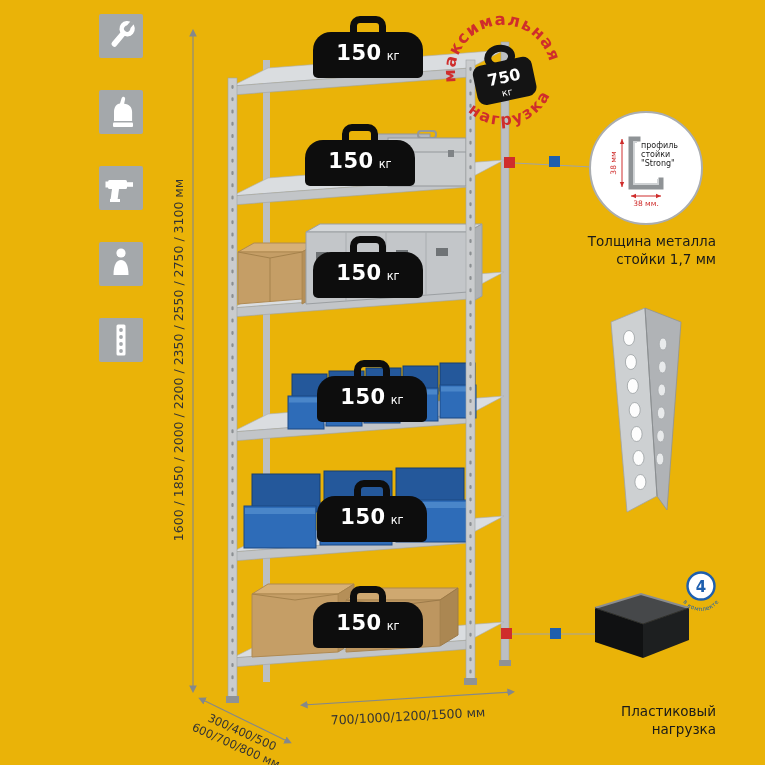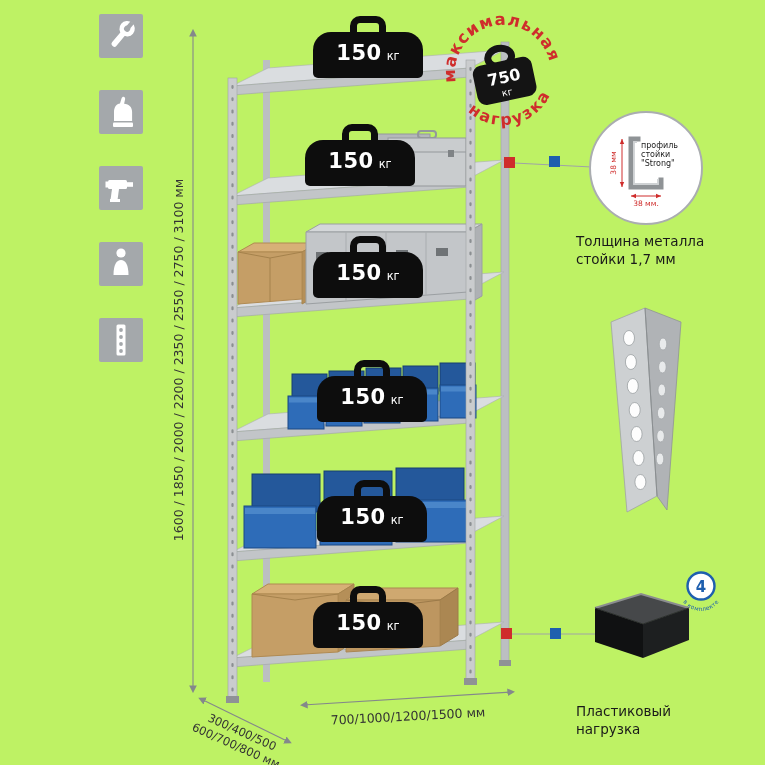--- a/index.html
+++ b/index.html
@@ -1,16 +1,16 @@
 <!DOCTYPE html>
 <html><head>
 <meta charset="utf-8">
 <style>
   html,body{margin:0;padding:0;background:#fff;}
-  .page{position:relative;width:765px;height:765px;background:#bef264;overflow:hidden;
+  .page{position:relative;width:765px;height:765px;background:#eab308;overflow:hidden;
         font-family:"DejaVu Sans","Liberation Sans",sans-serif;color:#222;}
   svg{display:block;}
   .scene{position:absolute;left:0;top:0;z-index:1;}
   
   .icon-col{position:absolute;left:99px;top:14px;z-index:3;display:flex;flex-direction:column;gap:32px;}
   .icon-tile{width:44px;height:44px;background:#a4a8ab;border-radius:2px;}
   
   .weight{position:absolute;width:110px;height:62px;z-index:3;}
   .weight .handle{position:absolute;top:0;left:50%;transform:translateX(-50%);
         width:22px;height:12px;border:7px solid #0d0d0d;border-radius:10px;}
@@ -23,21 +23,21 @@
   .stamp{position:absolute;left:433px;top:3px;width:140px;height:140px;z-index:4;transform:rotate(-12deg);}
   
   .dim-height{position:absolute;left:178px;top:360px;transform:translate(-50%,-50%) rotate(-90deg);
         white-space:nowrap;font-size:12.5px;color:#333;z-index:3;}
   .dim-width{position:absolute;left:408px;top:716px;transform:translate(-50%,-50%) rotate(-3deg);
         white-space:nowrap;font-size:12.5px;color:#333;z-index:3;}
   .dim-depth{position:absolute;left:192px;top:702px;transform:rotate(24deg);transform-origin:left top;
         width:116px;text-align:center;font-size:11.5px;line-height:1.3;color:#333;z-index:3;}
   .dim-depth span{display:block;}
   
-  .caption{position:absolute;width:140px;text-align:left;font-size:13.5px;line-height:1.35;color:#1a1a1a;z-index:3;}
+  .caption{position:absolute;width:140px;text-align:right;font-size:13.5px;line-height:1.35;color:#1a1a1a;z-index:3;}
   .caption span{display:block;}
   .detail-svg{position:absolute;z-index:2;}
 </style>
 </head>
 <body>
 
 <div class="page">
 
   <svg class="scene" width="765" height="765" viewBox="0 0 765 765">
     <defs>

